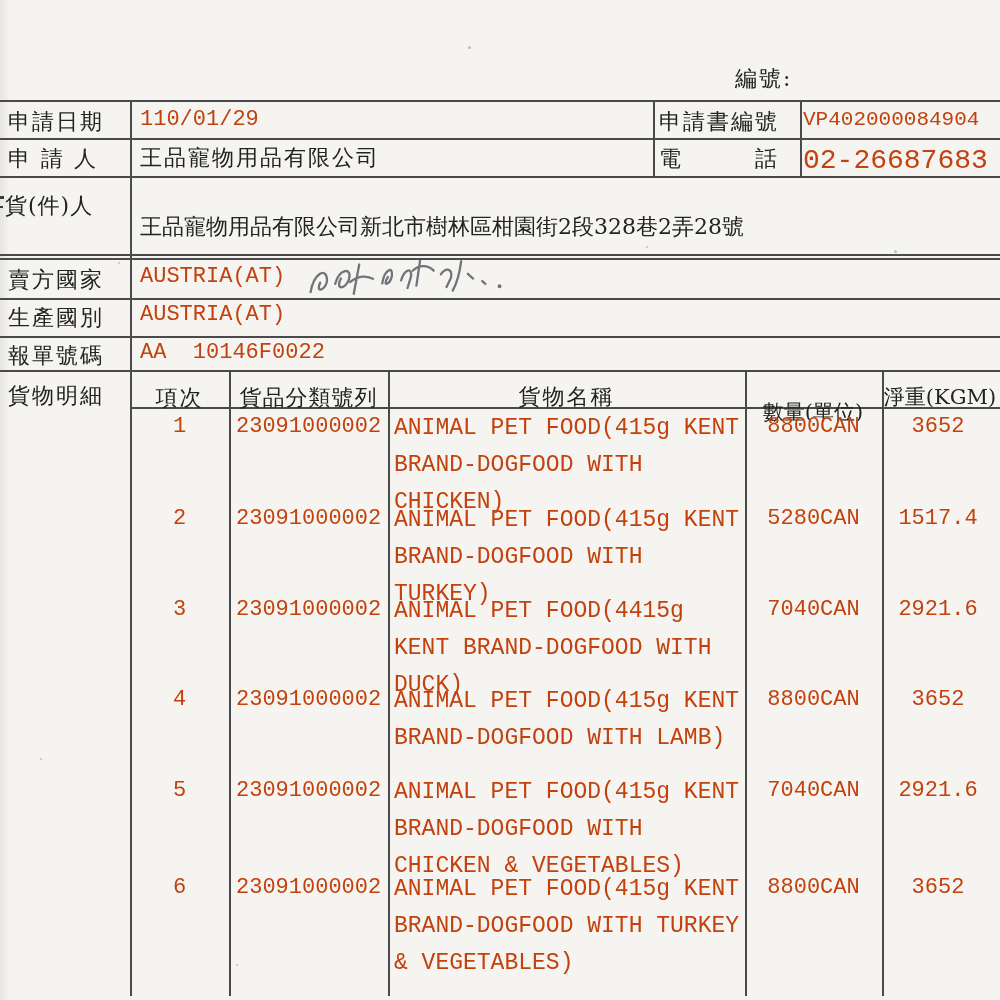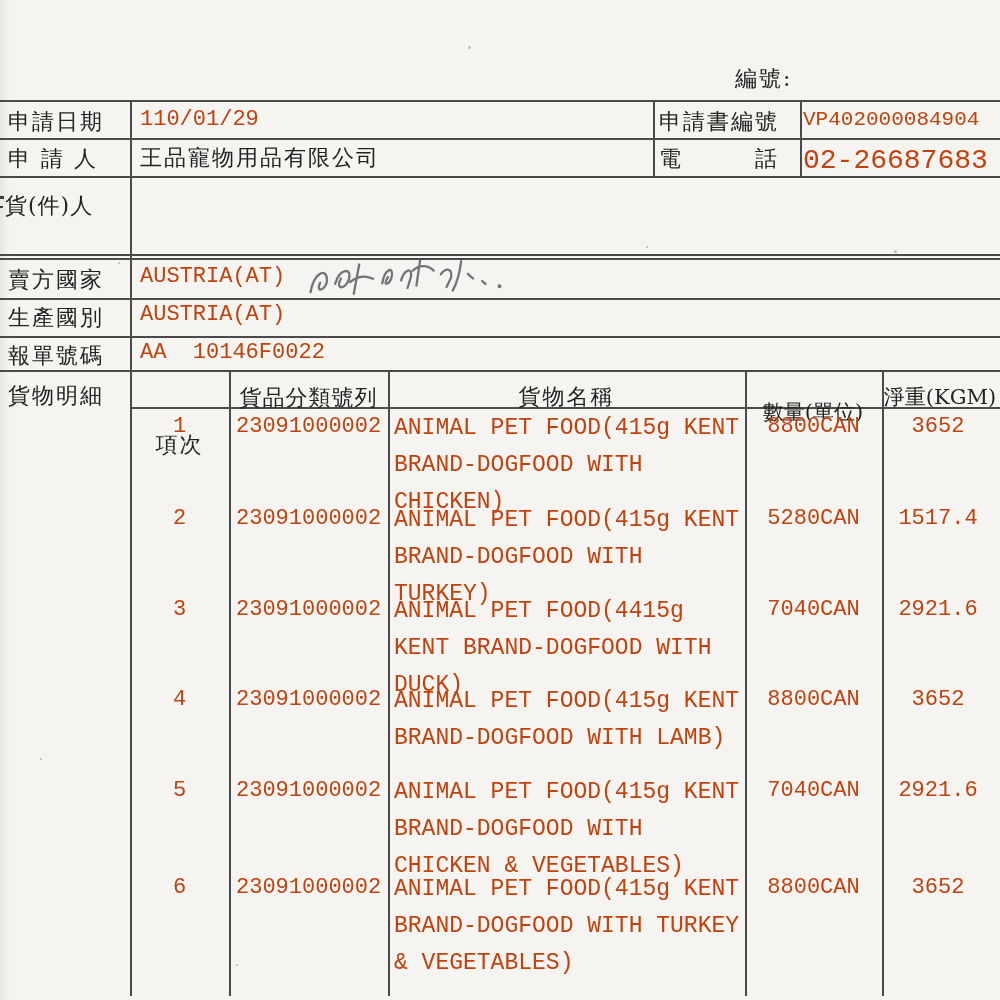--- a/index.html
+++ b/index.html
@@ -67,20 +67,21 @@
   <div class="abs mono" style="left:803px;top:108px;font-size:21px;">VP402000084904</div>
 
   <div class="abs cjk lbl" style="left:8px;top:144px;">申 請 人</div>
   <div class="abs cjk" style="left:140px;top:143px;font-size:22px;letter-spacing:2px;white-space:nowrap;">王品寵物用品有限公司</div>
   <div class="abs cjk lbl" style="left:659px;top:144px;">電　　　話</div>
   <div class="abs mono" style="left:803px;top:145px;font-size:28px;">02-26687683</div>
 
   <div class="frag" style="left:0;top:196px;width:4px;height:3px;"></div>
   <div class="frag" style="left:0;top:206px;width:3px;height:2px;"></div>
   <div class="abs cjk lbl" style="left:5px;top:191px;letter-spacing:1px;">貨(件)人</div>
+  <div class="abs cjk" style="left:140px;top:212px;font-size:22px;white-space:nowrap;">王品寵物用品有限公司新北市樹林區柑園街2段328巷2弄28號</div>
 
   <div class="abs cjk lbl" style="left:8px;top:265px;">賣方國家</div>
   <div class="abs mono" style="left:140px;top:264px;">AUSTRIA(AT)</div>
   <svg class="hand" style="left:300px;top:255px;" width="215" height="46" viewBox="0 0 215 46">
     <g fill="none" stroke="#5c5c66" stroke-width="2.3" stroke-linecap="round" opacity="0.85">
       <path d="M10 32 C14 14 26 8 27 19 C28 29 14 36 20 23"></path>
       <path d="M35 25 C40 10 53 9 49 21 C45 32 34 31 41 20"></path>
       <path d="M60 7 L53 36 M50 24 C60 17 67 19 73 22"></path>
       <path d="M82 27 C85 13 94 10 92 20 C90 29 81 31 88 21"></path>
       <path d="M101 25 C105 14 113 12 111 22 L107 33"></path>
@@ -94,21 +95,21 @@
   </svg>
 
   <div class="abs cjk lbl" style="left:8px;top:303px;">生產國別</div>
   <div class="abs mono" style="left:140px;top:302px;">AUSTRIA(AT)</div>
 
   <div class="abs cjk lbl" style="left:8px;top:341px;">報單號碼</div>
   <div class="abs mono" style="left:140px;top:340px;">AA  10146F0022</div>
 
   <div class="abs cjk lbl" style="left:8px;top:381px;">貨物明細</div>
 
-  <div class="abs cjk cell-center" style="left:130px;top:383px;width:99px;font-size:22px;letter-spacing:2px;margin-top:47px;">項次</div>
+  <div class="abs cjk cell-center" style="left:130px;top:383px;width:99px;font-size:22px;letter-spacing:2px;">項次</div>
   <div class="abs cjk cell-center" style="left:229px;top:383px;width:159px;font-size:22px;letter-spacing:1px;">貨品分類號列</div>
   <div class="abs cjk cell-center" style="left:388px;top:382px;width:357px;font-size:22px;letter-spacing:2px;">貨物名稱</div>
   <div class="abs cjk cell-center" style="left:745px;top:398px;width:136px;font-size:21px;">數量(單位)</div>
   <div class="abs cjk cell-center" style="left:882px;top:383px;width:116px;font-size:21px;">淨重(KGM)</div>
 
   <div>
     <div class="abs mono cell-center" style="left:130px;top:414px;width:99px;">1</div>
     <div class="abs mono" style="left:236px;top:414px;">23091000002</div>
     <div class="abs mono c-name" style="left:394px;top:410px;width:354px;">ANIMAL PET FOOD(415g KENT BRAND-DOGFOOD WITH CHICKEN)</div>
     <div class="abs mono cell-center" style="left:745px;top:414px;width:137px;">8800CAN</div>

